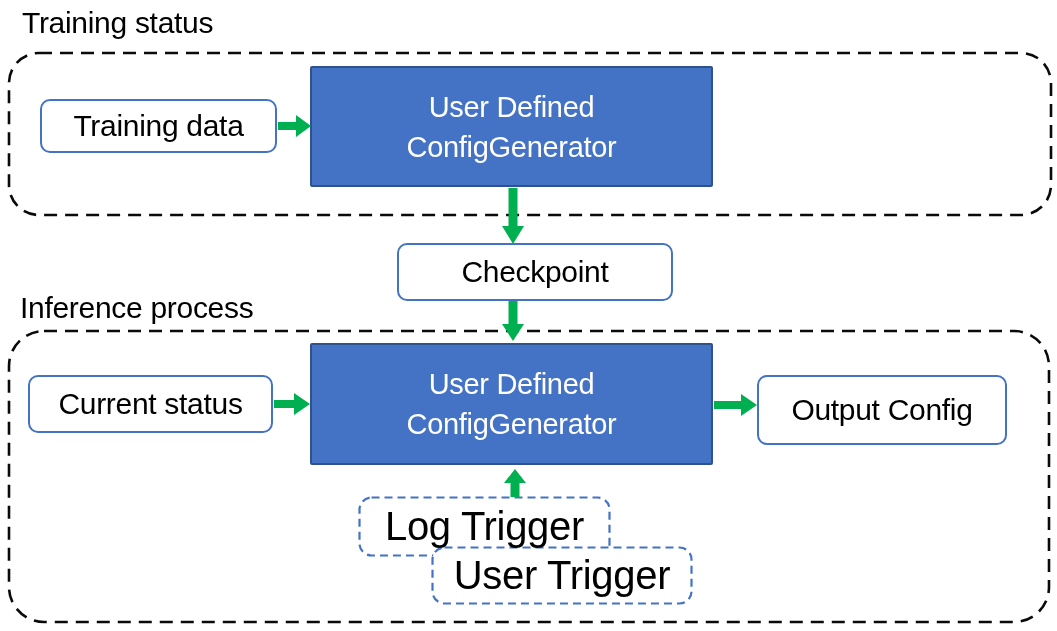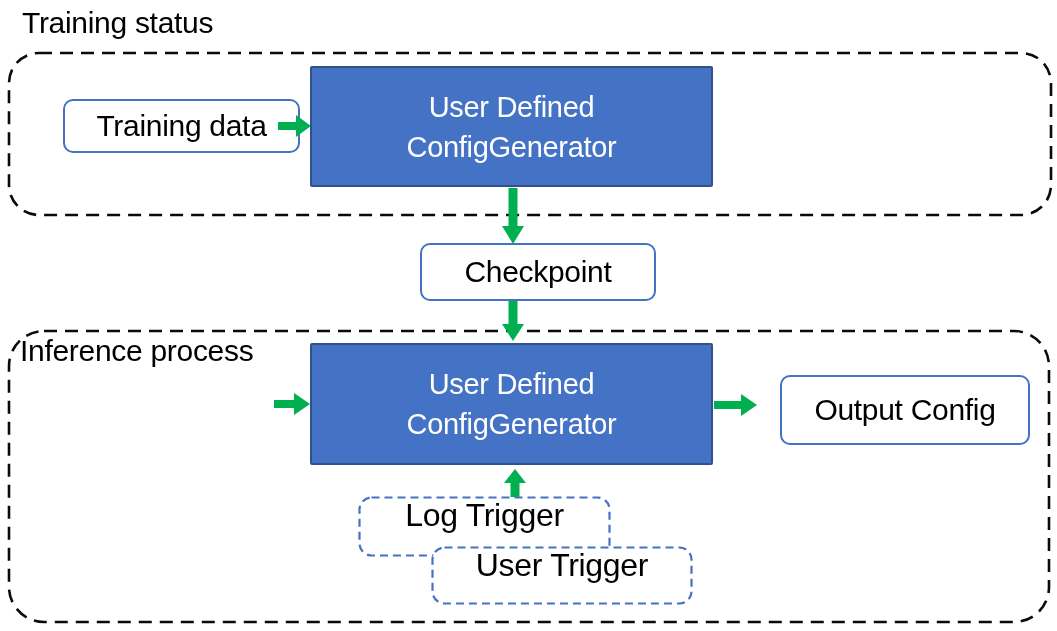--- a/index.html
+++ b/index.html
@@ -43,39 +43,38 @@
 
   .section-title {
     position: absolute;
     font-size: 30px;
     line-height: 36px;
     letter-spacing: -0.3px;
     color: var(--text-dark, #000000);
     white-space: nowrap;
   }
   #training-title { left: 22px; top: 5px; }
-  #inference-title { left: 20px; top: 290px; margin-top: 43px; }
+  #inference-title { left: 20px; top: 290px; }
 
   .white-box {
     position: absolute;
     background: #ffffff;
     border: 2px solid var(--light-box-border, #4472C4);
     border-radius: 10px;
     display: flex;
     align-items: center;
     justify-content: center;
     font-size: 30px;
     letter-spacing: -0.3px;
     color: var(--text-dark, #000000);
     box-sizing: border-box;
     white-space: nowrap;
-    margin-left: 23px;
   }
   #training-data-box { left: 40px; top: 99px; width: 237px; height: 54px; }
-  #checkpoint-box    { left: 397px; top: 243px; width: 236px; height: 58px; }
+  #checkpoint-box    { left: 397px; top: 243px; width: 276px; height: 58px; }
   #current-status-box{ left: 28px; top: 375px; width: 245px; height: 58px; }
   #output-config-box { left: 757px; top: 375px; width: 250px; height: 70px; }
 
   .blue-box {
     position: absolute;
     background: var(--blue-fill, #4472C4);
     border: 2px solid var(--blue-box-border, #2F528F);
     border-radius: 2px;
     display: flex;
     flex-direction: column;
@@ -88,22 +87,23 @@
     box-sizing: border-box;
     text-align: center;
     white-space: nowrap;
   }
   #generator-box-training  { left: 310px; top: 66px;  width: 403px; height: 121px; }
   #generator-box-inference { left: 310px; top: 343px; width: 403px; height: 122px; }
 
   .trigger-label {
     position: absolute;
     display: flex;
+    align-items: center;
     justify-content: center;
-    font-size: 32px;
+    font-size: 40px;
     letter-spacing: -0.3px;
     color: var(--text-dark, #000000);
     background: transparent;
     white-space: nowrap;
   }
   #log-trigger-label   { left: 359px; top: 497px; width: 251px; height: 59px; }
   #clock-trigger-label { left: 432px; top: 547px; width: 260px; height: 57px; }
 </style>
 </head>
 <body>
@@ -125,20 +125,23 @@
   </div>
   <div class="blue-box" id="generator-box-training">
     <span>User Defined</span>
     <span>ConfigGenerator</span>
   </div>
 
   <div class="white-box" id="checkpoint-box">
     <span>Checkpoint</span>
   </div>
 
+  <div class="white-box" id="current-status-box">
+    <span>Current status</span>
+  </div>
   <div class="blue-box" id="generator-box-inference">
     <span>User Defined</span>
     <span>ConfigGenerator</span>
   </div>
   <div class="white-box" id="output-config-box">
     <span>Output Config</span>
   </div>
 
   <div class="trigger-label" id="log-trigger-label">
     <span>Log Trigger</span>

